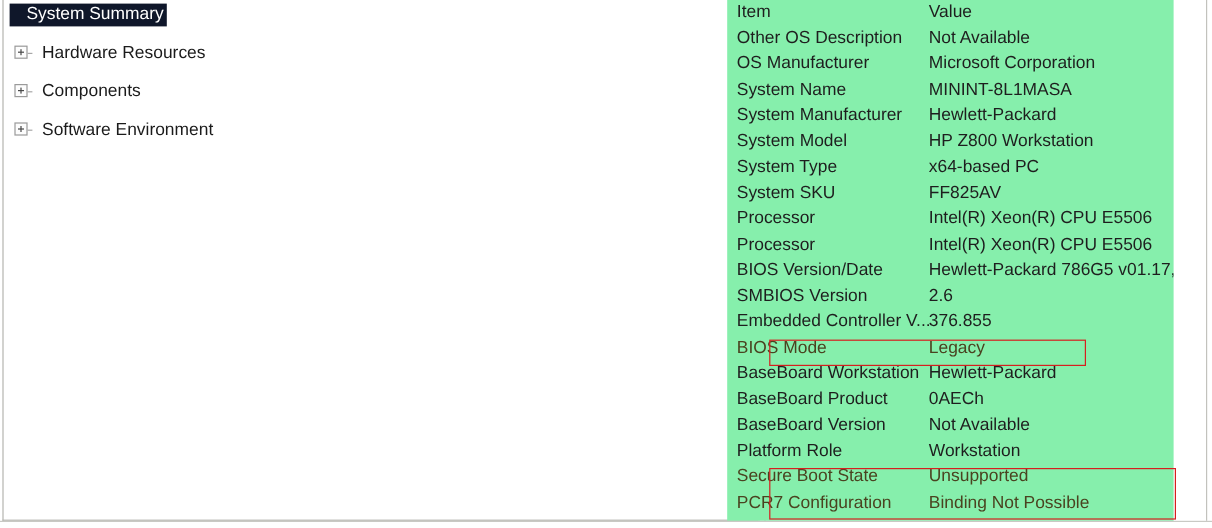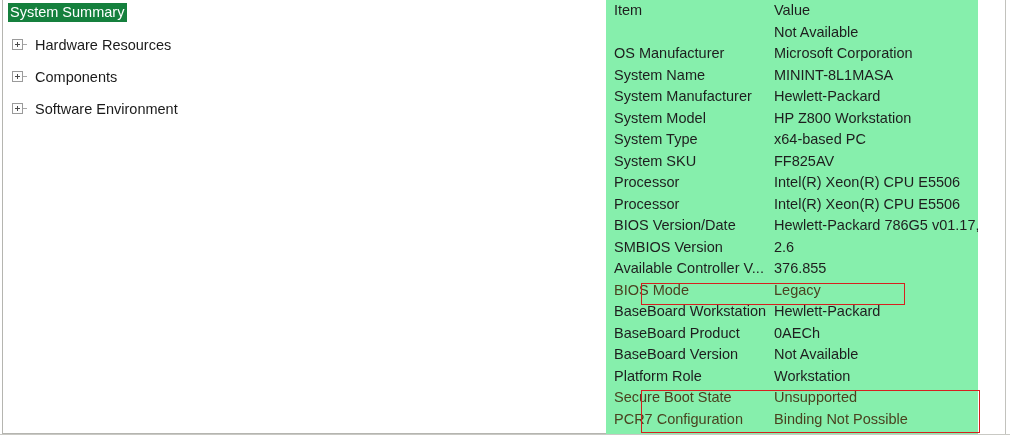--- a/index.html
+++ b/index.html
@@ -40,23 +40,23 @@
     color: #1b1b1b;
     white-space: nowrap;
     margin-top: 12px;
   }
   #tree-root-row {
     margin-top: 2px;
     padding-left: 5px;
   }
   #tree-root-label {
     display: inline-block;
-    background: #15803d;
+    background: #0f172a;
     color: #ffffff;
-    padding: 0 3px 0 2px;
+    padding: 0 3px 0 14px;
     line-height: 19px;
   }
   .tree-child {
     padding-left: 9px;
   }
   .expander {
     display: inline-block;
     position: relative;
     width: 11px;
     height: 11px;
@@ -213,20 +213,21 @@
   <div id="splitter"></div>
 
   <div id="list-pane">
 
     <div class="list-row">
       <span class="col-item">Item</span>
       <span class="col-value">Value</span>
     </div>
 
     <div class="list-row">
+      <span class="col-item">Other OS Description</span>
       <span class="col-value">Not Available</span>
     </div>
     <div class="list-row">
       <span class="col-item">OS Manufacturer</span>
       <span class="col-value">Microsoft Corporation</span>
     </div>
     <div class="list-row">
       <span class="col-item">System Name</span>
       <span class="col-value">MININT-8L1MASA</span>
     </div>
@@ -256,21 +257,21 @@
     </div>
     <div class="list-row">
       <span class="col-item">BIOS Version/Date</span>
       <span class="col-value">Hewlett-Packard 786G5 v01.17, 8/</span>
     </div>
     <div class="list-row">
       <span class="col-item">SMBIOS Version</span>
       <span class="col-value">2.6</span>
     </div>
     <div class="list-row">
-      <span class="col-item">Available Controller V...</span>
+      <span class="col-item">Embedded Controller V...</span>
       <span class="col-value">376.855</span>
     </div>
     <div class="list-row row-flag">
       <span class="col-item">BIOS Mode</span>
       <span class="col-value">Legacy</span>
     </div>
     <div class="list-row">
       <span class="col-item">BaseBoard Workstation</span>
       <span class="col-value">Hewlett-Packard</span>
     </div>

